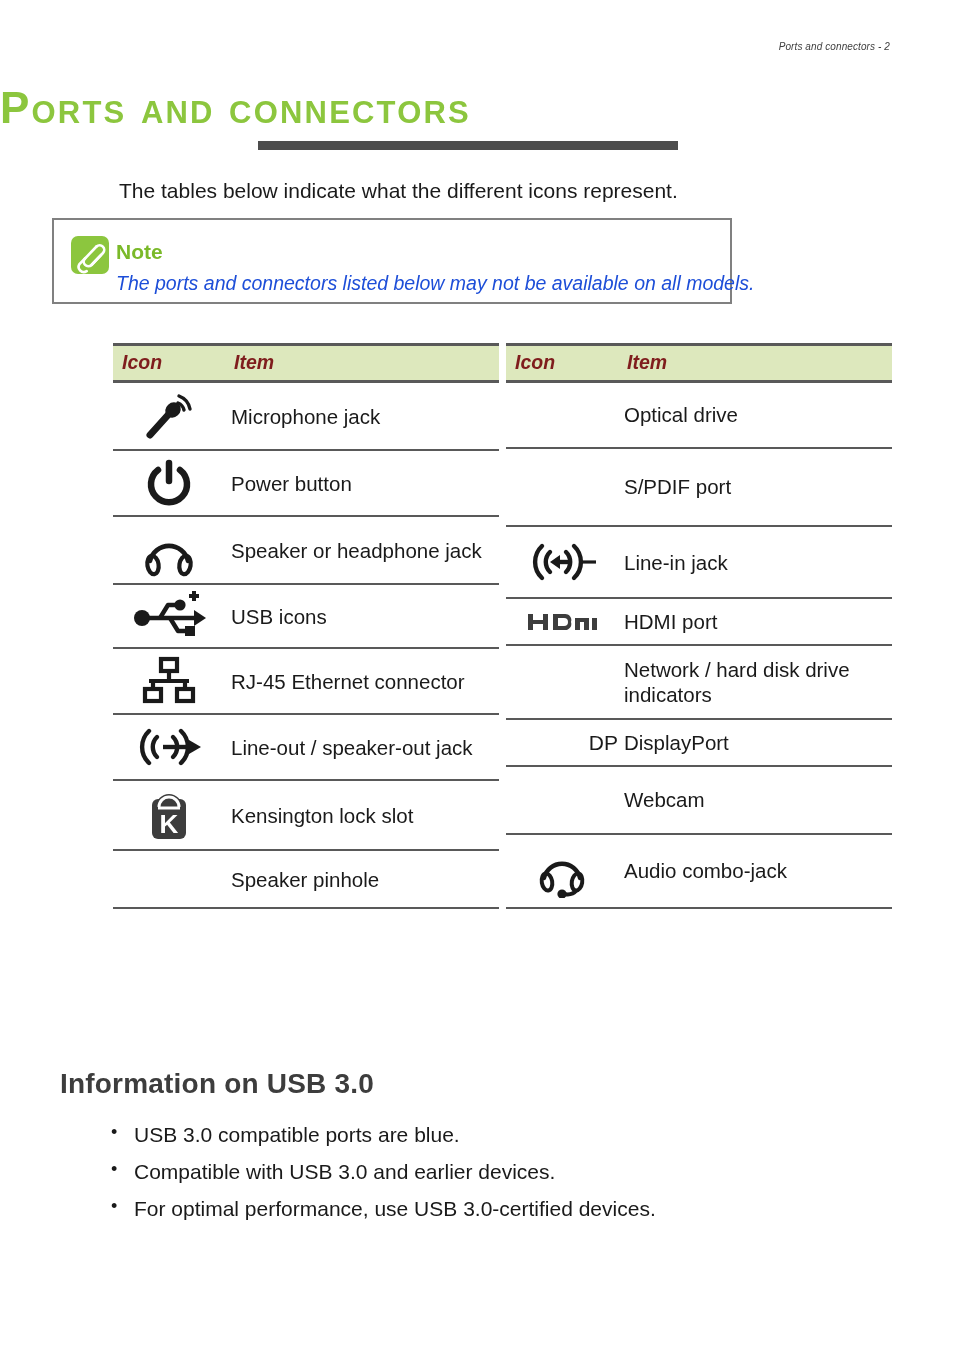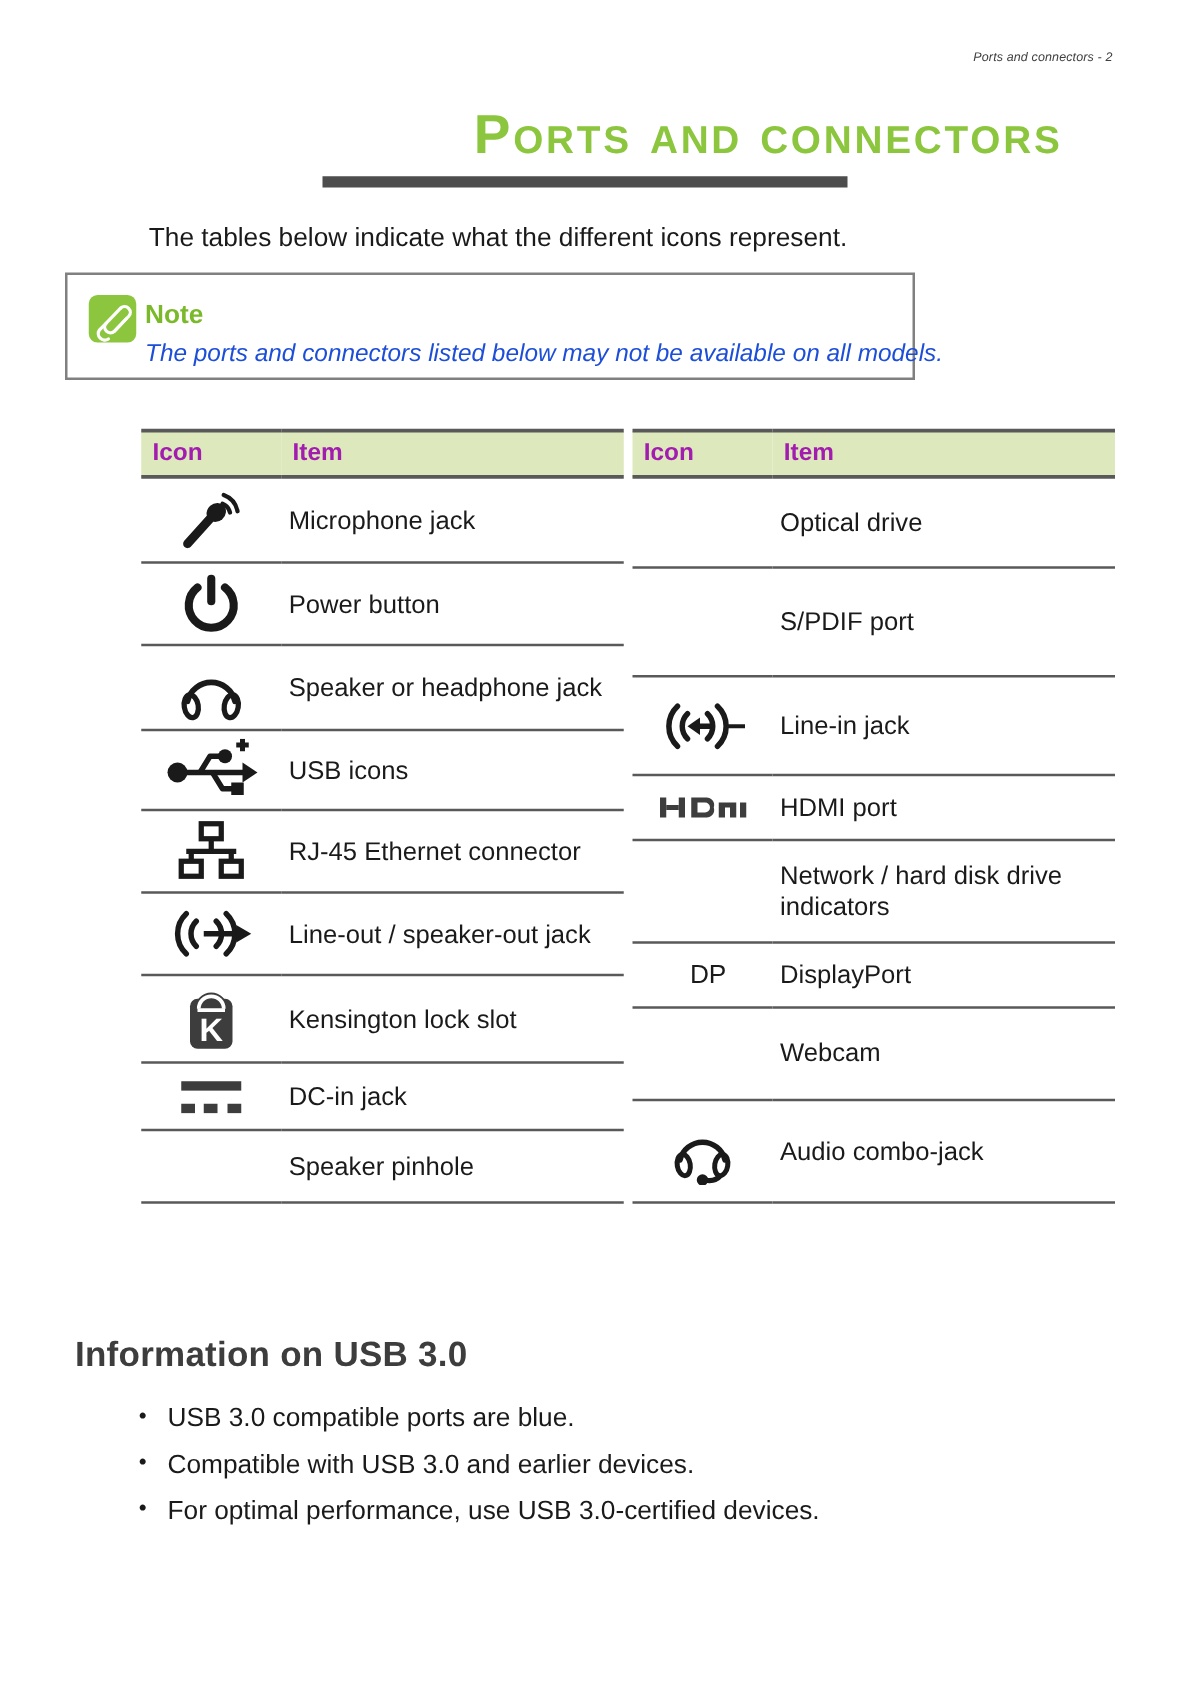--- a/index.html
+++ b/index.html
@@ -31,21 +31,20 @@
     color: #404040;
     letter-spacing: 0.1px;
   }
 
   
   .title-block {
     position: absolute;
     top: 86px;
     left: 0;
     right: 62px;
-    text-align: right;
   }
   .chapter-title {
     font-size: 44px;
     font-weight: bold;
     color: #8cc63e;
     font-variant: small-caps;
     letter-spacing: 2.2px;
     line-height: 1;
     margin: 0;
     padding-right: 42px;
@@ -129,22 +128,23 @@
 
   .port-table thead th {
     background: #dde8bd;
     border-top: 3px solid #595959;
     border-bottom: 3px solid #595959;
     font-size: 19.5px;
     font-weight: bold;
     text-align: left;
     padding: 5px 0 6px 9px;
     height: 25px;
-    color: #a21caf;
+    color: #7f1d1d;
     box-sizing: border-box;
+    font-style: italic;
   }
 
   .port-table tbody td {
     border-bottom: 2px solid #595959;
     font-size: 20.5px;
     color: #1a1a1a;
     line-height: 1.22;
     vertical-align: middle;
     padding: 0;
     box-sizing: border-box;
@@ -336,33 +336,20 @@
                 <path d="M14 20 A10 10 0 0 1 34 20" fill="none" stroke="#ffffff" stroke-width="3"></path>
                 <line x1="13" y1="21" x2="35" y2="21" stroke="#ffffff" stroke-width="3"></line>
                 <text x="24" y="46" font-family="'Liberation Sans', sans-serif" font-size="26" font-weight="bold" fill="#ffffff" text-anchor="middle">K</text>
               </svg>
             </span>
           </td>
           <td class="cell-item">Kensington lock slot</td>
         </tr>
         <tr>
           <td class="cell-icon">
-            <span class="glyph">
-              <svg width="60" height="40" viewBox="0 0 60 40">
-                <rect x="6" y="8" width="48" height="7.5" fill="#3d3d3d"></rect>
-                <rect x="6" y="26" width="11" height="7.5" fill="#3d3d3d"></rect>
-                <rect x="24" y="26" width="11" height="7.5" fill="#3d3d3d"></rect>
-                <rect x="43" y="26" width="11" height="7.5" fill="#3d3d3d"></rect>
-              </svg>
-            </span>
-          </td>
-          <td class="cell-item">DC-in jack</td>
-        </tr>
-        <tr>
-          <td class="cell-icon">
             <span class="glyph" style="display:block;height:44px;"></span>
           </td>
           <td class="cell-item">Speaker pinhole</td>
         </tr>
       </tbody>
     </table>
 
     <table class="port-table">
       <colgroup>
           <col class="c-icon">
@@ -421,21 +408,21 @@
           </td>
           <td class="cell-item">HDMI port</td>
         </tr>
         <tr>
           <td class="cell-icon">
             <span class="glyph" style="display:block;height:44px;"></span>
           </td>
           <td class="cell-item">Network / hard disk drive indicators</td>
         </tr>
         <tr>
-          <td class="cell-icon" style="text-align:center;padding-left:9px;">
+          <td class="cell-icon" style="text-align:right;padding-left:9px;">
             <span class="icon-text">DP</span>
           </td>
           <td class="cell-item">DisplayPort</td>
         </tr>
         <tr>
           <td class="cell-icon">
             <span class="glyph" style="display:block;height:48px;"></span>
           </td>
           <td class="cell-item">Webcam</td>
         </tr>

